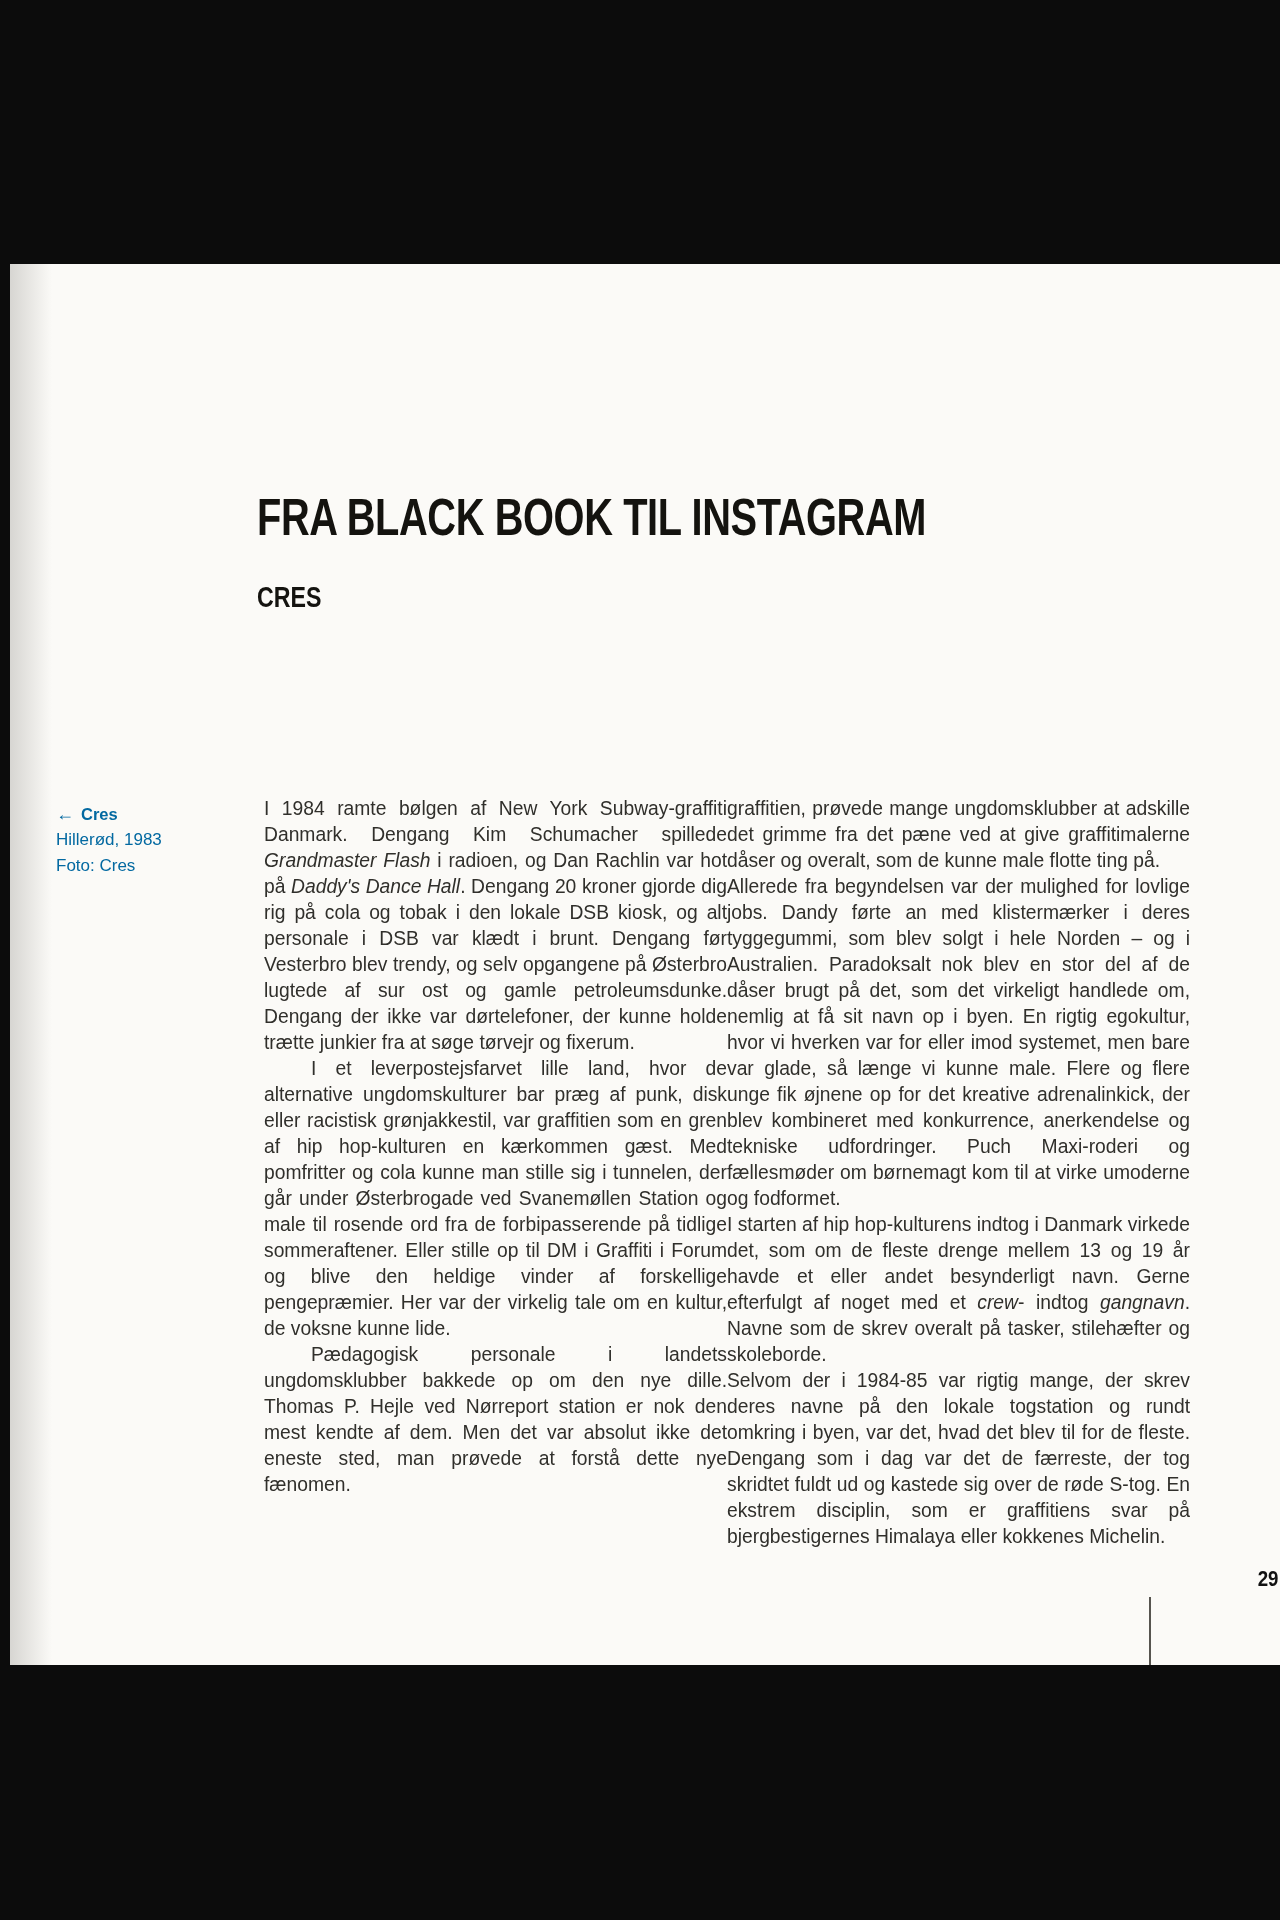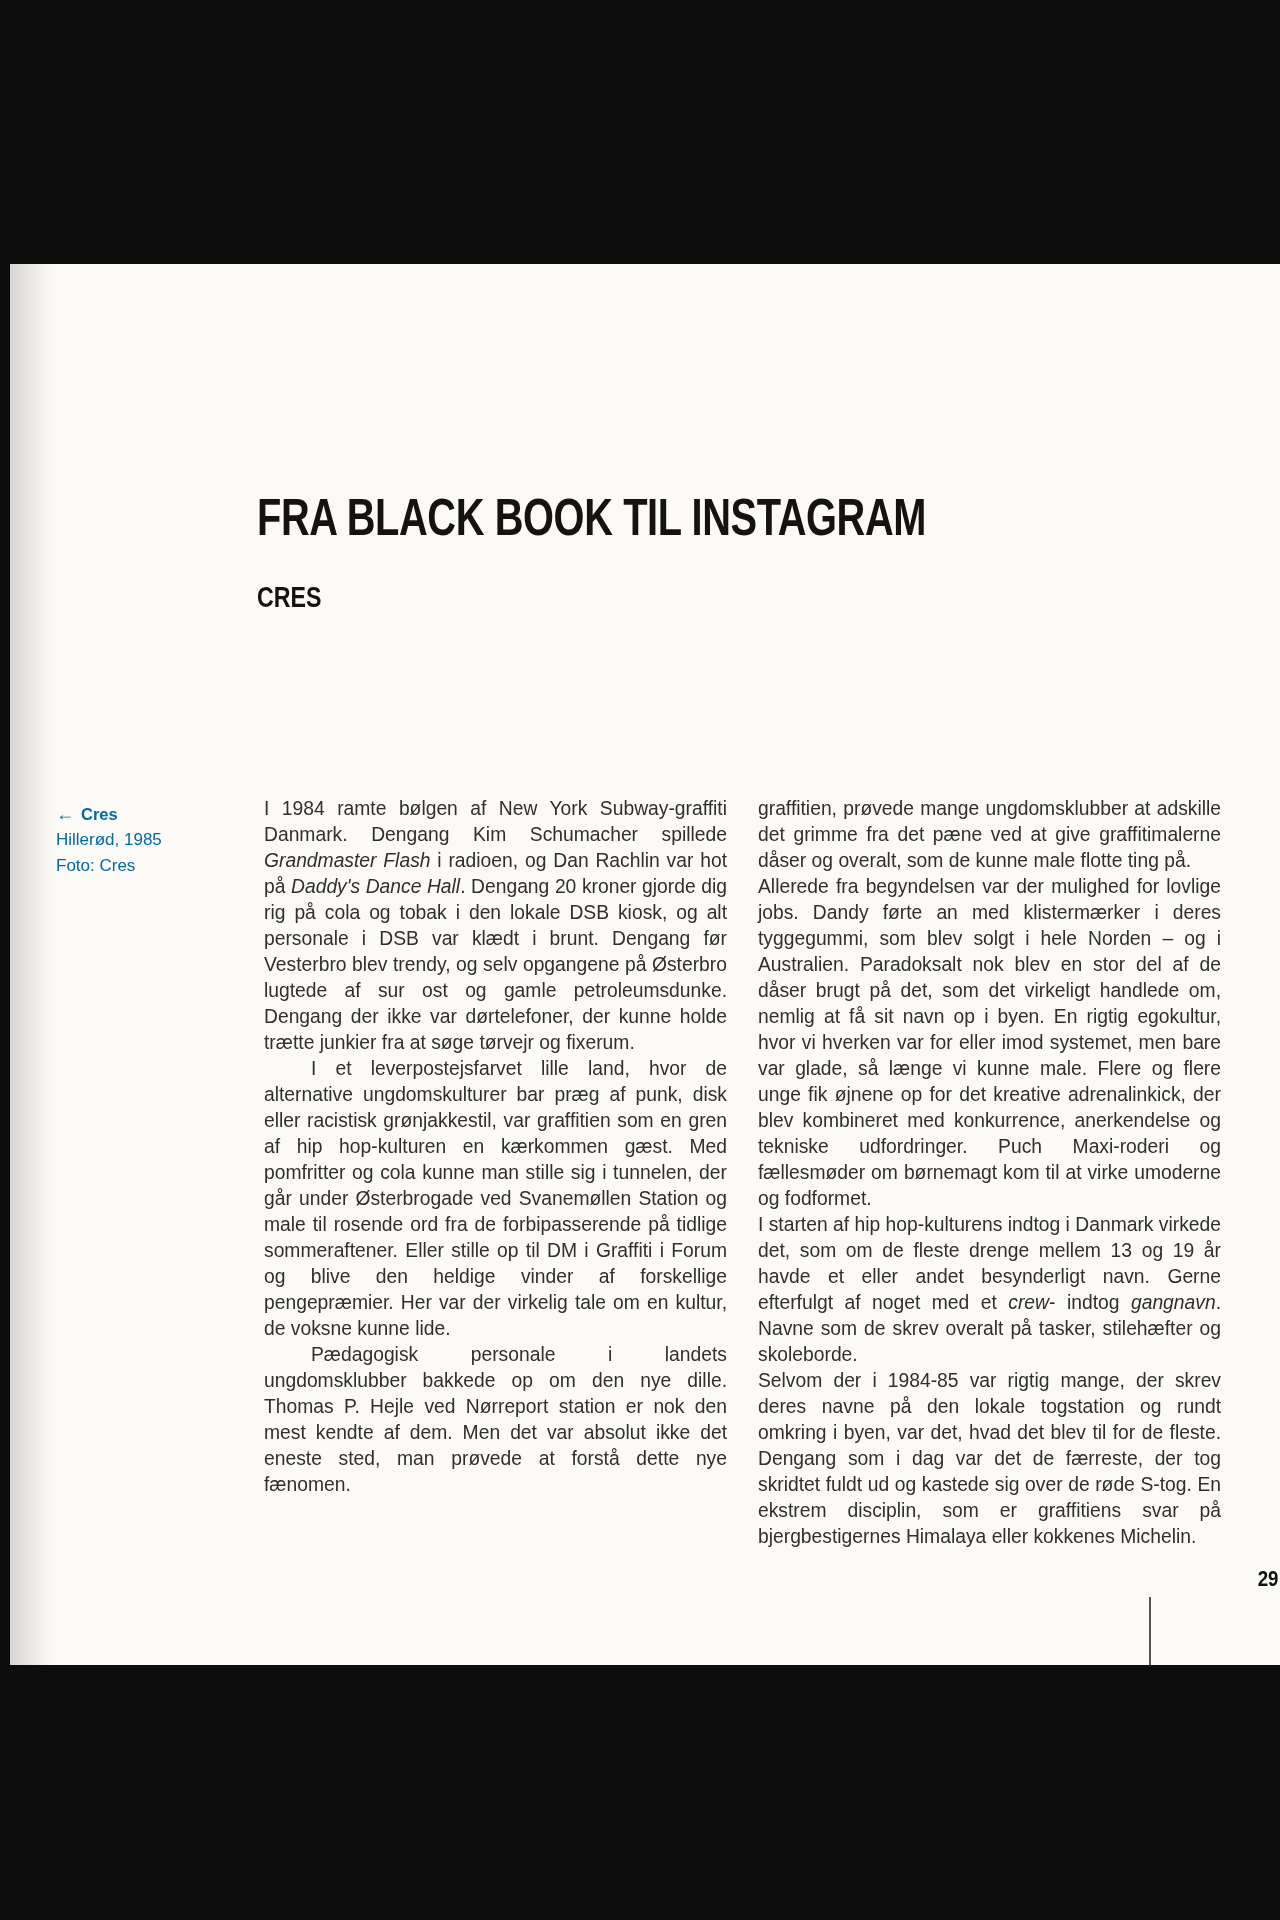--- a/index.html
+++ b/index.html
@@ -39,21 +39,21 @@
     white-space: nowrap;
   }
   .caption {
     position: absolute; left: 56px; top: 801px;
     width: 170px; font-size: 17px; line-height: 26px; color: #0369a1;
   }
   .cap-head { font-weight: bold; font-size: 16.5px; }
   .cap-head .arrow { font-weight: normal; font-size: 18px; margin-right: 7px; }
   .columns {
     position: absolute; left: 264px; top: 796px;
-    width: 958px; display: flex; gap: 31px;
+    width: 958px; display: flex; 
   }
   .col {
     width: 463px; font-size: 19.3px; line-height: 26px;
     text-align: justify; color: #302f2b;
   }
   .col p { margin: 0; }
   .col p.indent { text-indent: 47px; }
   .col em { font-style: italic; }
   .pagenum {
     position: absolute; right: 2px; top: 1568px;
@@ -71,21 +71,21 @@
 <div class="canvas">
   <div class="band top"></div>
 
   <h1 class="title">FRA BLACK BOOK TIL INSTAGRAM</h1>
   <div class="author">CRES</div>
 
   <aside class="caption">
     <div class="cap-head">
       <span class="arrow">←</span><span>Cres</span>
     </div>
-    <div class="cap-line">Hillerød, 1985</div>
+    <div class="cap-line">Hillerød, 1983</div>
     <div class="cap-line">Foto: Cres</div>
   </aside>
 
   <div class="columns">
     <div class="col">
         <p><span>I 1984 ramte bølgen af New York Subway-graffiti Danmark. Dengang Kim Schumacher spillede </span><em>Grandmaster Flash</em><span> i radioen, og Dan Rachlin var hot på </span><em>Daddy's Dance Hall</em><span>. Dengang 20 kroner gjorde dig rig på cola og tobak i den lokale DSB kiosk, og alt personale i DSB var klædt i brunt. Dengang før Vesterbro blev trendy, og selv opgangene på Østerbro lugtede af sur ost og gamle petroleumsdunke. Dengang der ikke var dørtelefoner, der kunne holde trætte junkier fra at søge tørvejr og fixerum.</span></p>
         <p class="indent"><span>I et leverpostejsfarvet lille land, hvor de alternative ungdomskulturer bar præg af punk, disk eller racistisk grønjakkestil, var graffitien som en gren af hip hop-kulturen en kærkommen gæst. Med pomfritter og cola kunne man stille sig i tunnelen, der går under Østerbrogade ved Svanemøllen Station og male til rosende ord fra de forbipasserende på tidlige sommeraftener. Eller stille op til DM i Graffiti i Forum og blive den heldige vinder af forskellige pengepræmier. Her var der virkelig tale om en kultur, de voksne kunne lide.</span></p>
         <p class="indent"><span>Pædagogisk personale i landets ungdomsklubber bakkede op om den nye dille. Thomas P. Hejle ved Nørreport station er nok den mest kendte af dem. Men det var absolut ikke det eneste sted, man prøvede at forstå dette nye fænomen.</span></p>
       </div>
     <div class="col">

